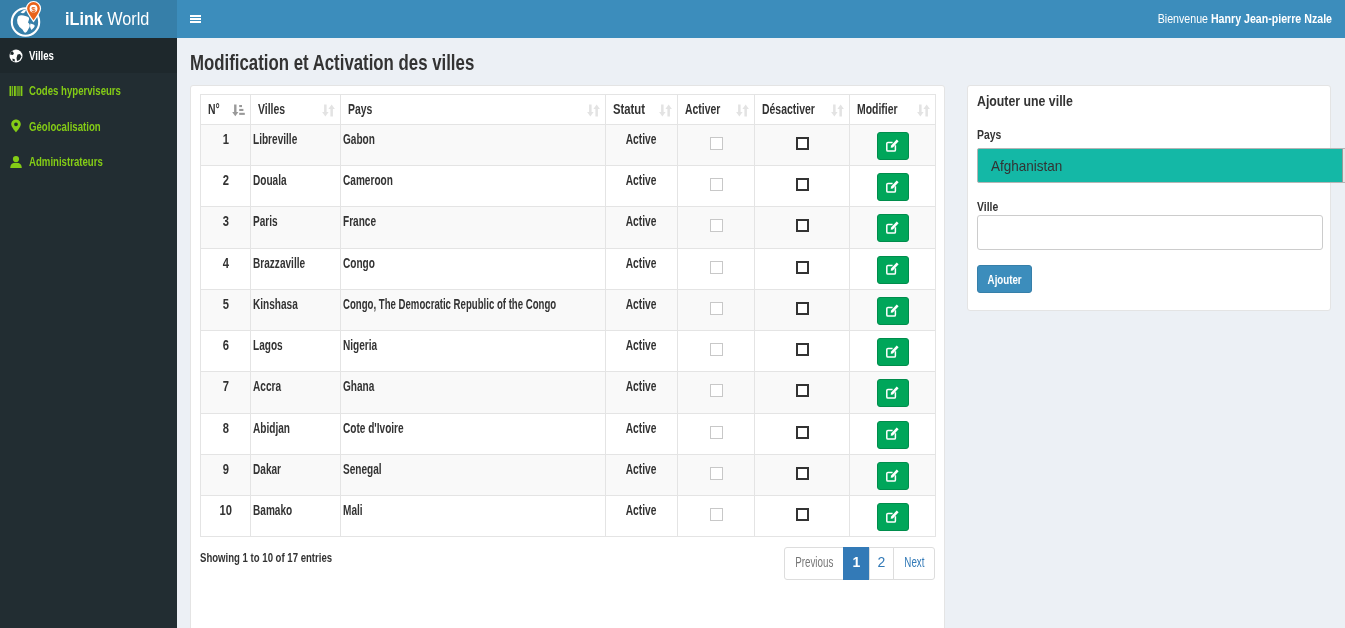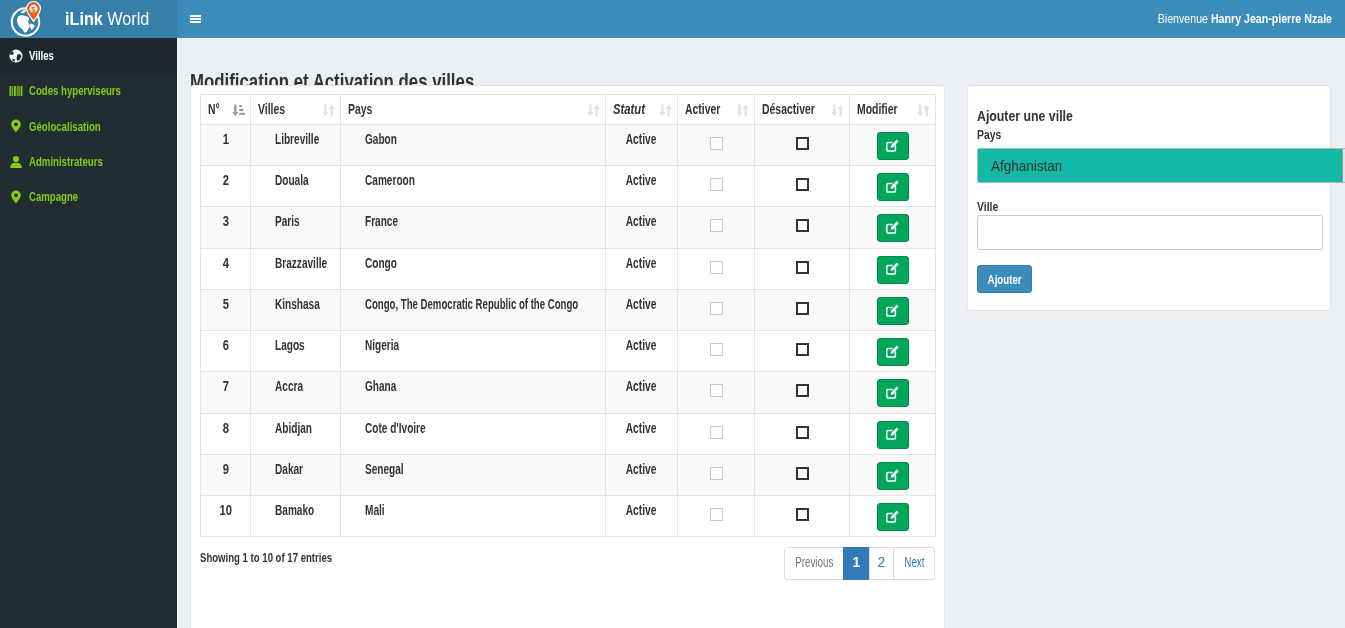--- a/index.html
+++ b/index.html
@@ -18,45 +18,45 @@
 .welcome { position:absolute; right:13px; top:12px; color:#fff; font-size:12.5px; }
 
 
 .sidebar { position:absolute; left:0; top:38px; width:177px; bottom:0; background:#222d32; }
 .sidebar ul { list-style:none; }
 .sidebar li { height:35.3px; display:flex; align-items:center; padding-left:9px; color:#84cc16; font-size:13px; font-weight:bold; }
 .sidebar li.active { background:#1e282c; color:#fff; }
 .sidebar li .ic { width:15px; height:14px; margin-right:5px; flex:none; }
 
 
-.pagetitle { position:absolute; left:190px; top:53.5px; font-size:22.5px; font-weight:bold; color:#333; line-height:17px;margin-top:19px; }
+.pagetitle { position:absolute; left:190px; top:53.5px; font-size:22.5px; font-weight:bold; color:#333; line-height:17px; }
 .box { position:absolute; background:#fff; border:1px solid #e4e4e4; border-radius:3px; }
 .box-main { left:190px; top:85px; width:755px; height:600px; padding:8px 9px; }
 .box-right { left:967px; top:85px; width:364px; height:226px; }
 .box-title { font-size:14px; font-weight:bold; color:#333; line-height:16px; }
 
 
 .toolbar { position:relative; height:49px; }
 .toolbar .lab { position:absolute; font-size:14px; font-weight:bold; top:18.5px; line-height:16px; }
 .sel-sm { position:absolute; left:27px; top:16px; width:60px; height:23px; border:1px solid #999; background:#fff; border-radius:2px; }
 .sel-sm .val { position:absolute; left:10px; top:0; right:16px; bottom:0; display:flex; align-items:center; font-size:12px; font-weight:bold; }
 .sel-btn { position:absolute; right:0; top:0; bottom:0; width:16.5px; background:#e4e4e4; border-left:1px solid #999; display:flex; align-items:center; justify-content:center; }
 .searchbox { position:absolute; right:0px; top:16px; width:112px; height:23px; border:1px solid #bbb; background:#fff; border-radius:2px; }
 
 
 table.dt { border-collapse:collapse; width:736px; table-layout:fixed; font-size:14px; }
 table.dt th, table.dt td { border:1px solid #e4e4e4; }
 table.dt thead th { height:30px; font-size:14.5px; text-align:left; padding:8px 0 0 7px; vertical-align:top; position:relative; color:#333; line-height:13px; }
 table.dt td { height:41.23px; font-weight:bold; vertical-align:top; padding-top:4px; line-height:20px; }
 tr.odd td { background:#f9f9f9; }
 tr.even td { background:#fff; }
-.c-num { width:50px; } .c-ville { width:90px; } .c-pays { width:265px; } .c-statut { width:72px;font-style:italic; }
+.c-num { width:50px; } .c-ville { width:90px; } .c-pays { width:265px; } .c-statut { width:72px; }
 .c-activer { width:77px; } .c-desact { width:95px; } .c-modif { width:86px;text-decoration:underline; }
 td.t-num { text-align:center; }
-td.t-ville, td.t-pays { padding-left:24px; white-space:nowrap; overflow:hidden; }
+td.t-ville, td.t-pays { padding-left:2px; white-space:nowrap; overflow:hidden; }
 td.t-statut { text-align:center; }
 td.t-center { text-align:center; }
 .sorticon { position:absolute; right:5px; top:9px; }
 .cb { display:inline-block; width:13px; height:13px; background:#fff; margin-top:8px; }
 .cb-dis { border:1px solid #c8c8c8; }
 .cb-en { border:2px solid #333; }
 .btn-edit { display:inline-block; width:32px; height:28px; margin-top:3px; background:#00a65a; border:1px solid #008d4c; border-radius:3px; text-align:center; line-height:25px; }
 
 
 .tfoot { position:relative; height:40px; }
@@ -133,26 +133,20 @@
       </li>
 <li class="">
         <span class="ic"><svg width="14" height="14" viewBox="0 0 14 14">
             <g fill="currentColor">
               <circle cx="7" cy="4" r="3.1"></circle>
               <path d="M1.2 13 Q1.2 7.8 7 7.8 Q12.8 7.8 12.8 13 Z"></path>
             </g>
           </svg></span>
         <span class="tx" style="--s:.74">Administrateurs</span>
       </li>
-<li class="">
-        <span class="ic"><svg width="14" height="14" viewBox="0 0 14 14">
-            <path d="M7 0.6 C9.8 0.6 11.8 2.8 11.8 5.3 C11.8 8.2 7 13.4 7 13.4 C7 13.4 2.2 8.2 2.2 5.3 C2.2 2.8 4.2 0.6 7 0.6 Z M7 3.4 A1.9 1.9 0 1 0 7 7.2 A1.9 1.9 0 1 0 7 3.4 Z" fill="currentColor" fill-rule="evenodd"></path>
-          </svg></span>
-        <span class="tx" style="--s:.74">Campagne</span>
-      </li>
 </ul>
   </div>
 
 <div class="pagetitle"><span class="tx" style="--s:.747">Modification et Activation des villes</span></div>
 
 <div class="box box-main">
   <table class="dt">
       <thead>
         <tr>
           <th class="c-num"><span class="tx" style="--s:.72">N°</span><svg class="sorticon" width="13" height="13" viewBox="0 0 13 13">
@@ -342,21 +336,21 @@
     <div class="pager">
         <span class="pg prev"><span class="tx txc" style="--s:.7">Previous</span></span>
         <span class="pg p1">1</span>
         <span class="pg p2">2</span>
         <span class="pg next"><span class="tx txc" style="--s:.7">Next</span></span>
       </div>
   </div>
 </div>
 
 <div class="box box-right">
-  <div class="box-title" style="position:absolute;left:9px;top:7px;margin-top:15px;"><span class="tx" style="--s:.88">Ajouter une ville</span></div>
+  <div class="box-title" style="position:absolute;left:9px;top:7px;"><span class="tx" style="--s:.88">Ajouter une ville</span></div>
   <div class="flabel" style="top:41px"><span class="tx" style="--s:.8">Pays</span></div>
   <div class="sel-lg">
       <span class="val">
         <span class="tx" style="--s:.9">Afghanistan</span>
       </span>
       <span class="sel-btn">
         <svg width="10" height="7" viewBox="0 0 10 7">
           <path d="M1.2 1.2 L5 5 L8.8 1.2" fill="none" stroke="#555" stroke-width="1.7"></path>
         </svg>
       </span>

